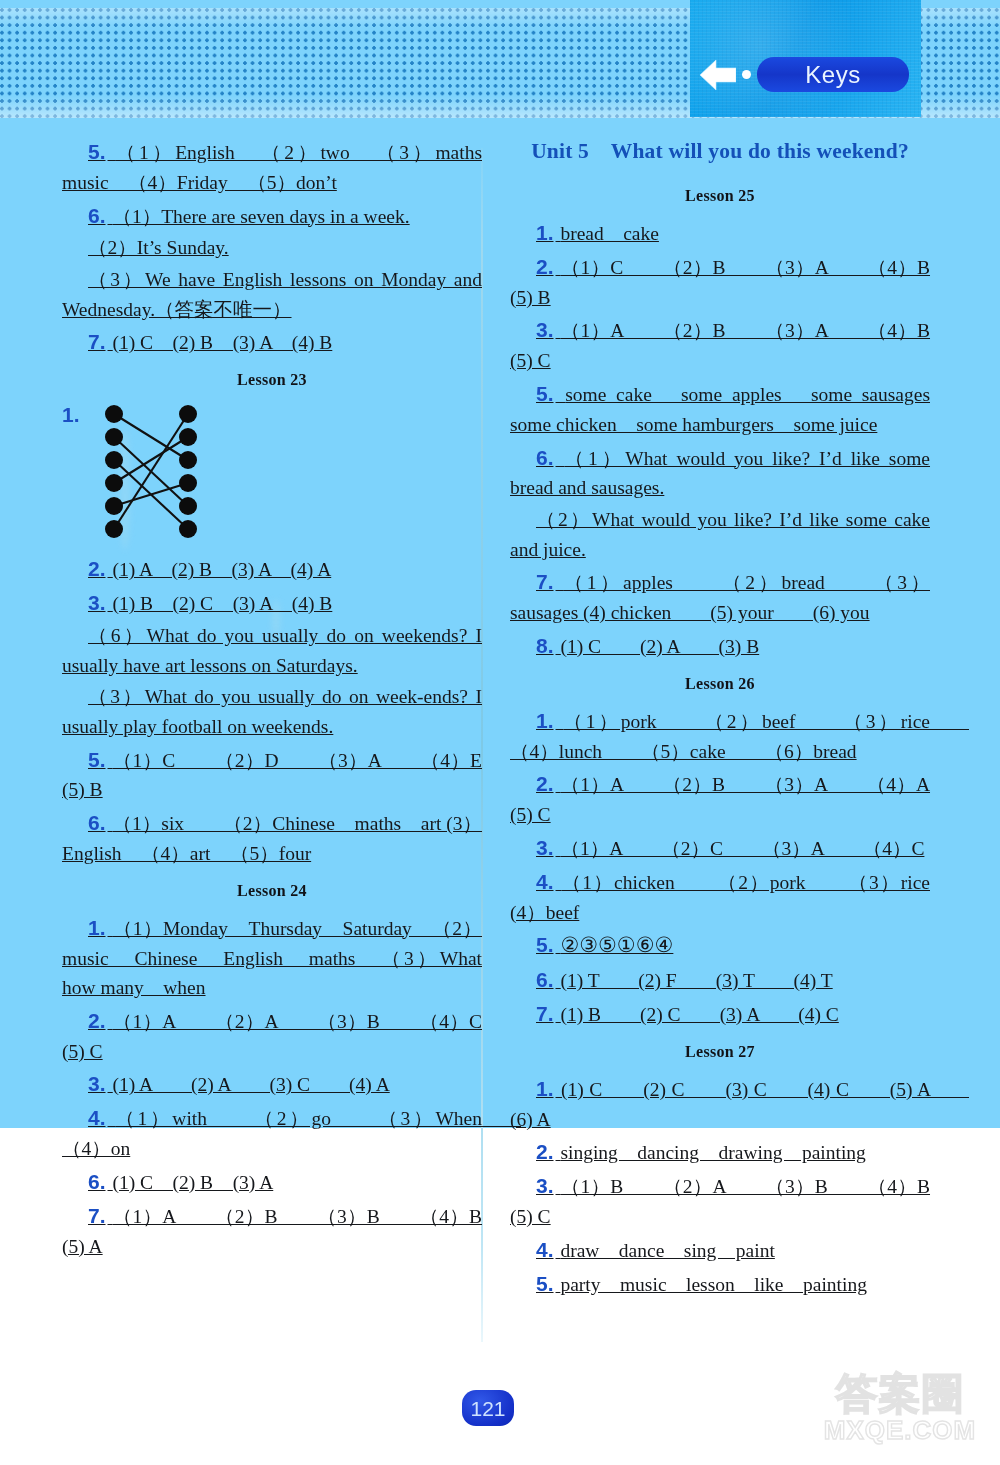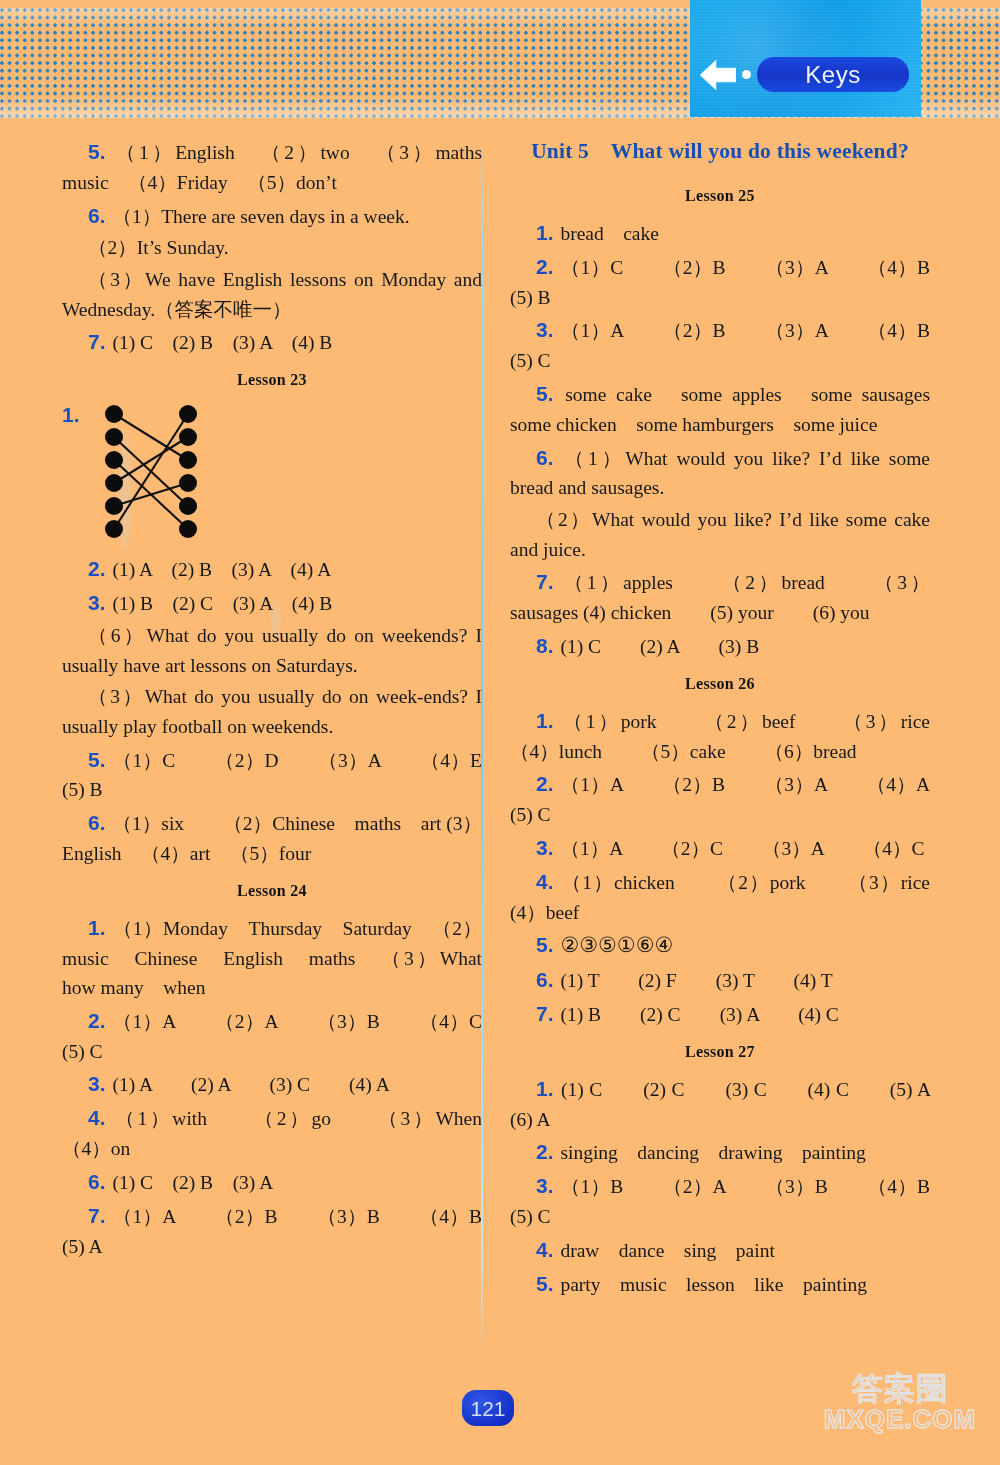--- a/index.html
+++ b/index.html
@@ -4,22 +4,22 @@
 <style>
   * { box-sizing: border-box; margin: 0; padding: 0; }
   html, body {
     width: 1000px; height: 1465px;
     background: #ffffff;
     font-family: "Liberation Serif", serif;
     overflow: hidden;
   }
   #page {
     position: relative;
-    width: 1000px; height: 1465px;
-    background: #fdba74;
+    width: 1000px; height: 1128px;
+    background: #7dd3fc;
   }
 
   
   #header {
     position: absolute; left: 0; top: 0;
     width: 1000px; height: 118px;
     overflow: hidden;
   }
   #dotgrid {
     position: absolute; left: 0; top: 8px;
@@ -113,21 +113,21 @@
   }
   .para {
     font-size: 19.5px;
     color: #16181c;
     line-height: 1.52;
     margin-bottom: 2px;
     text-align: justify;
     white-space: normal;
   }
   .para .num { margin-right: 2px; }
-  .hang { text-indent: 26px; }
+  .hang { text-indent: 26px; text-decoration: underline; }
   .circled { font-size: 21px; letter-spacing: 0px; }
 
   
   #match-wrap {
     position: relative;
     height: 146px;
     margin-top: 4px;
     margin-bottom: 6px;
   }
   #match-num {
@@ -148,23 +148,23 @@
     font-family: "Liberation Sans", sans-serif;
     font-size: 21px;
     line-height: 1;
   }
   #watermark {
     position: absolute; left: 810px; top: 1372px;
     width: 180px; text-align: center;
     pointer-events: none;
   }
   #watermark .cn {
-    font-size: 31px;
+    font-size: 42px;
     font-family: "DejaVu Sans", sans-serif;
-    font-weight: normal;
+    font-weight: bold;
     color: transparent;
     -webkit-text-stroke: 1.6px #e2e2e2;
     letter-spacing: 1px;
     line-height: 1.05;
   }
   #watermark .dom {
     font-size: 26px;
     font-family: "Liberation Sans", sans-serif;
     font-weight: bold;
     color: transparent;

